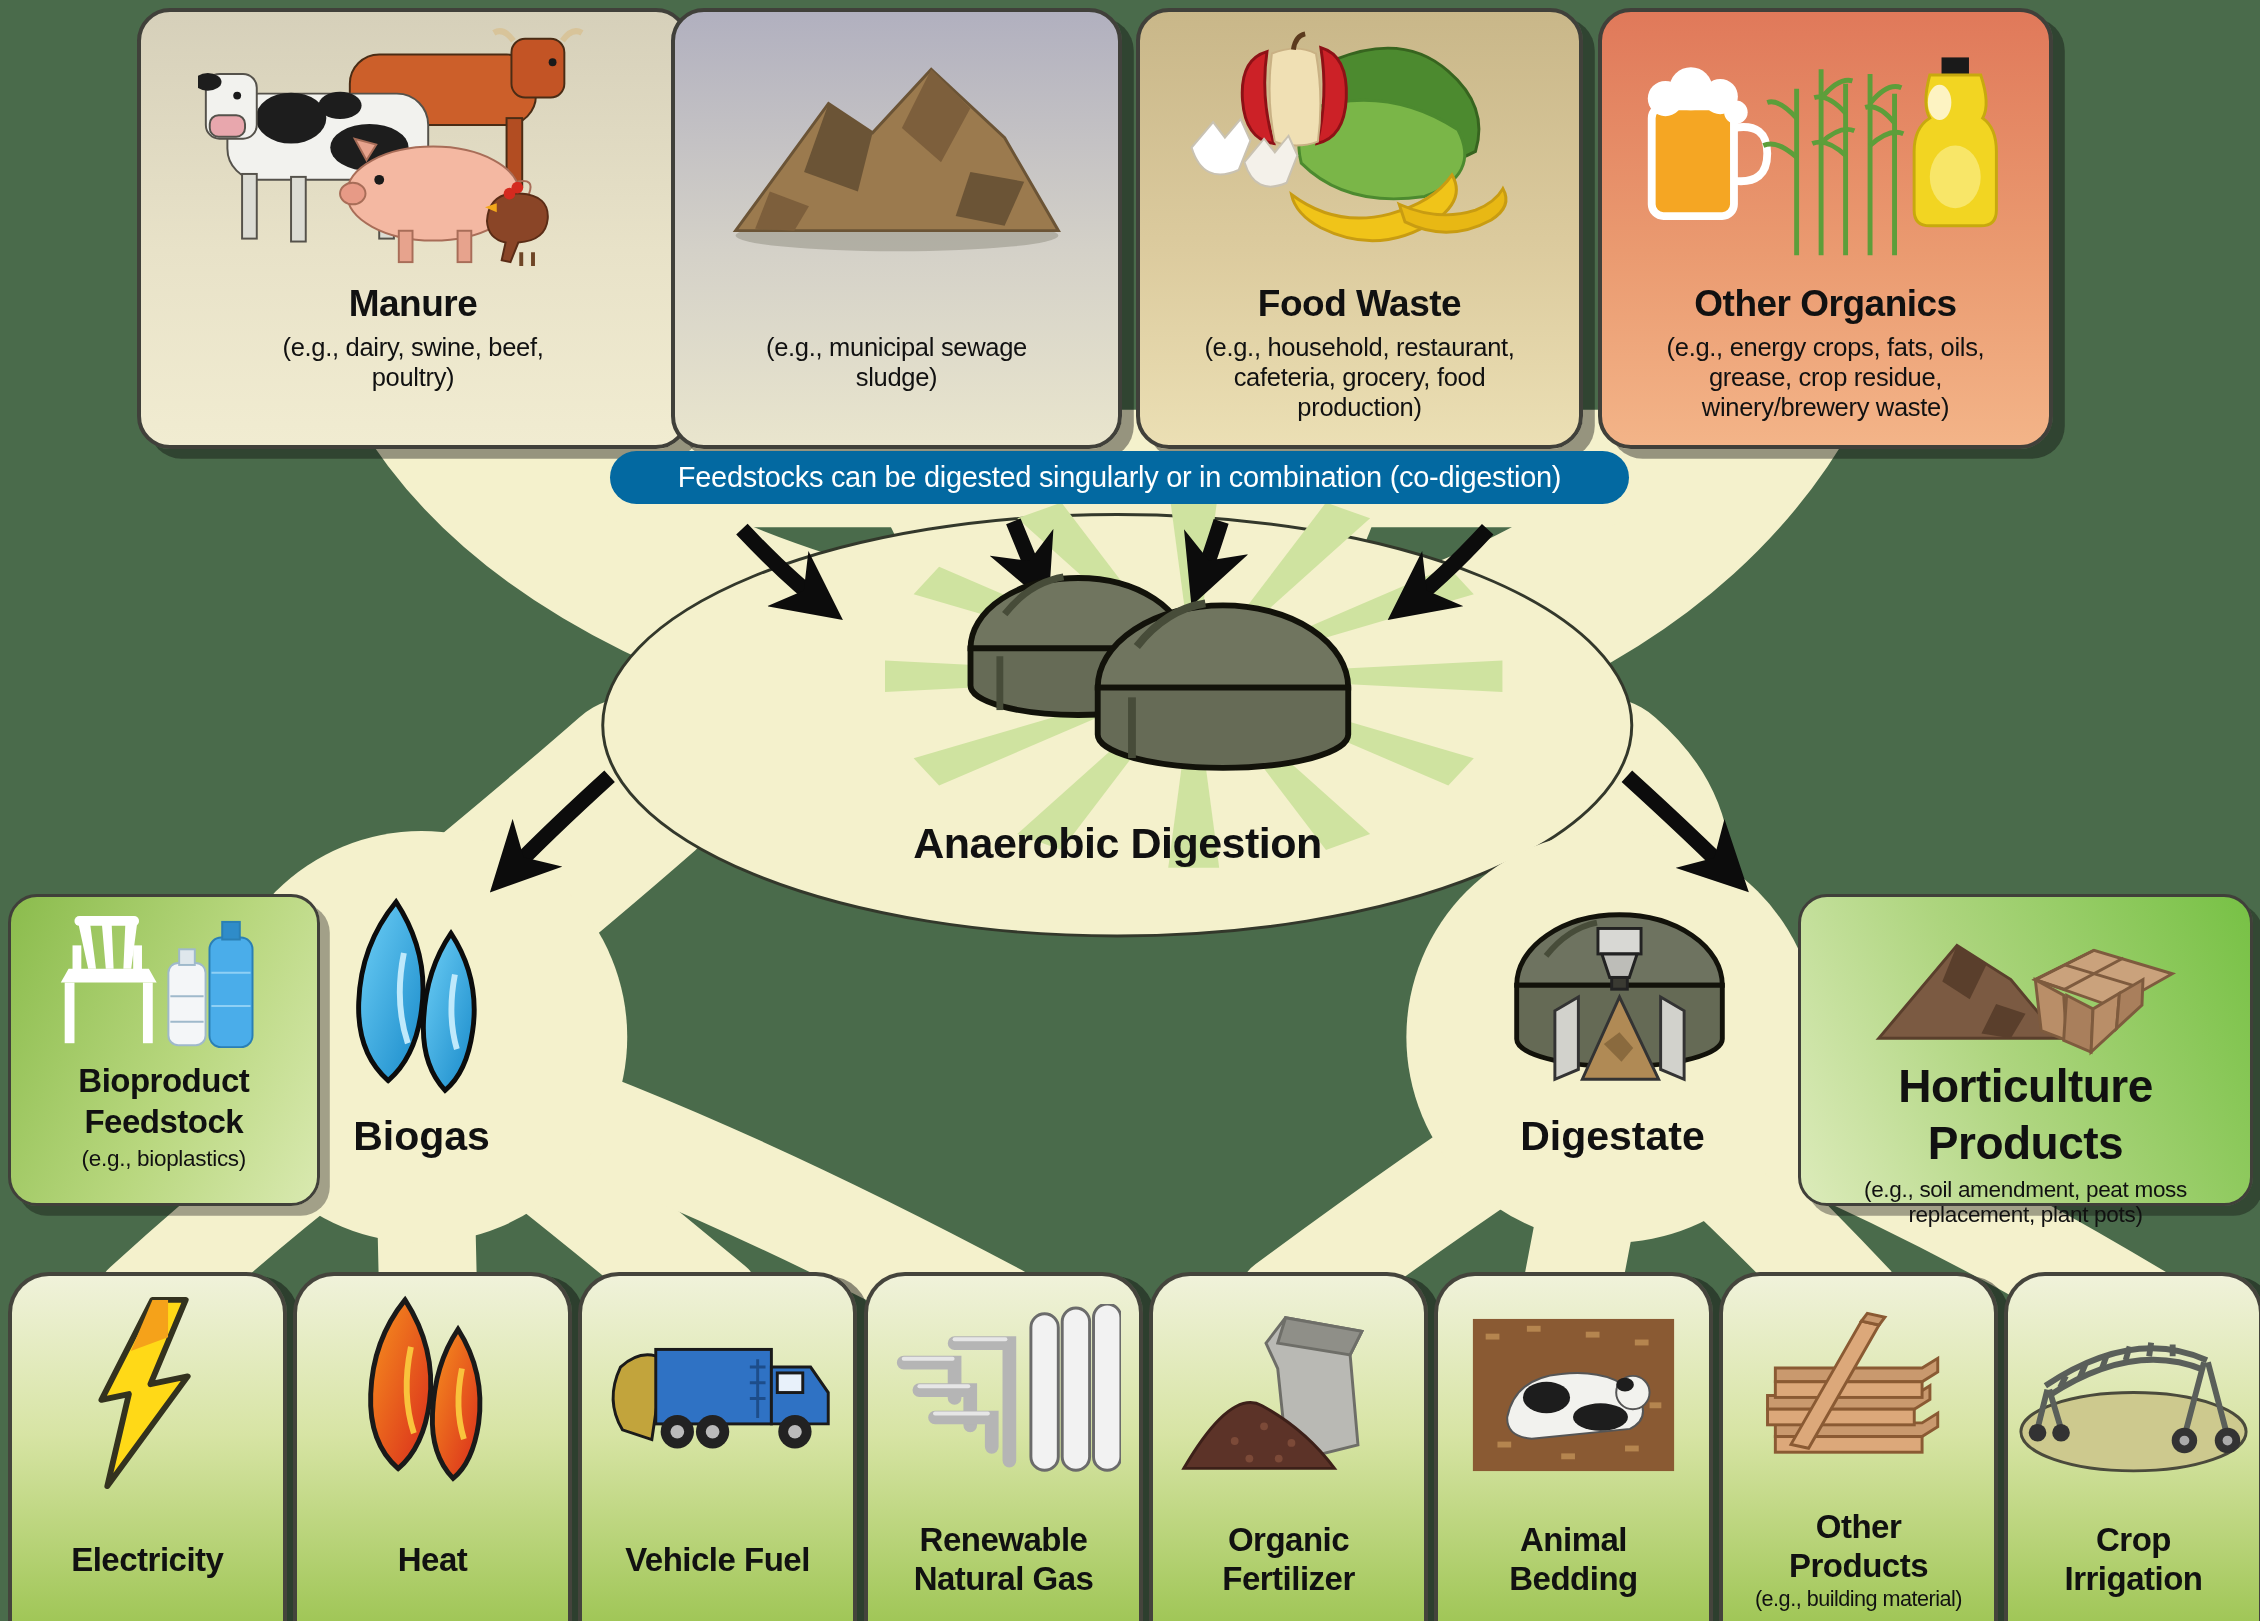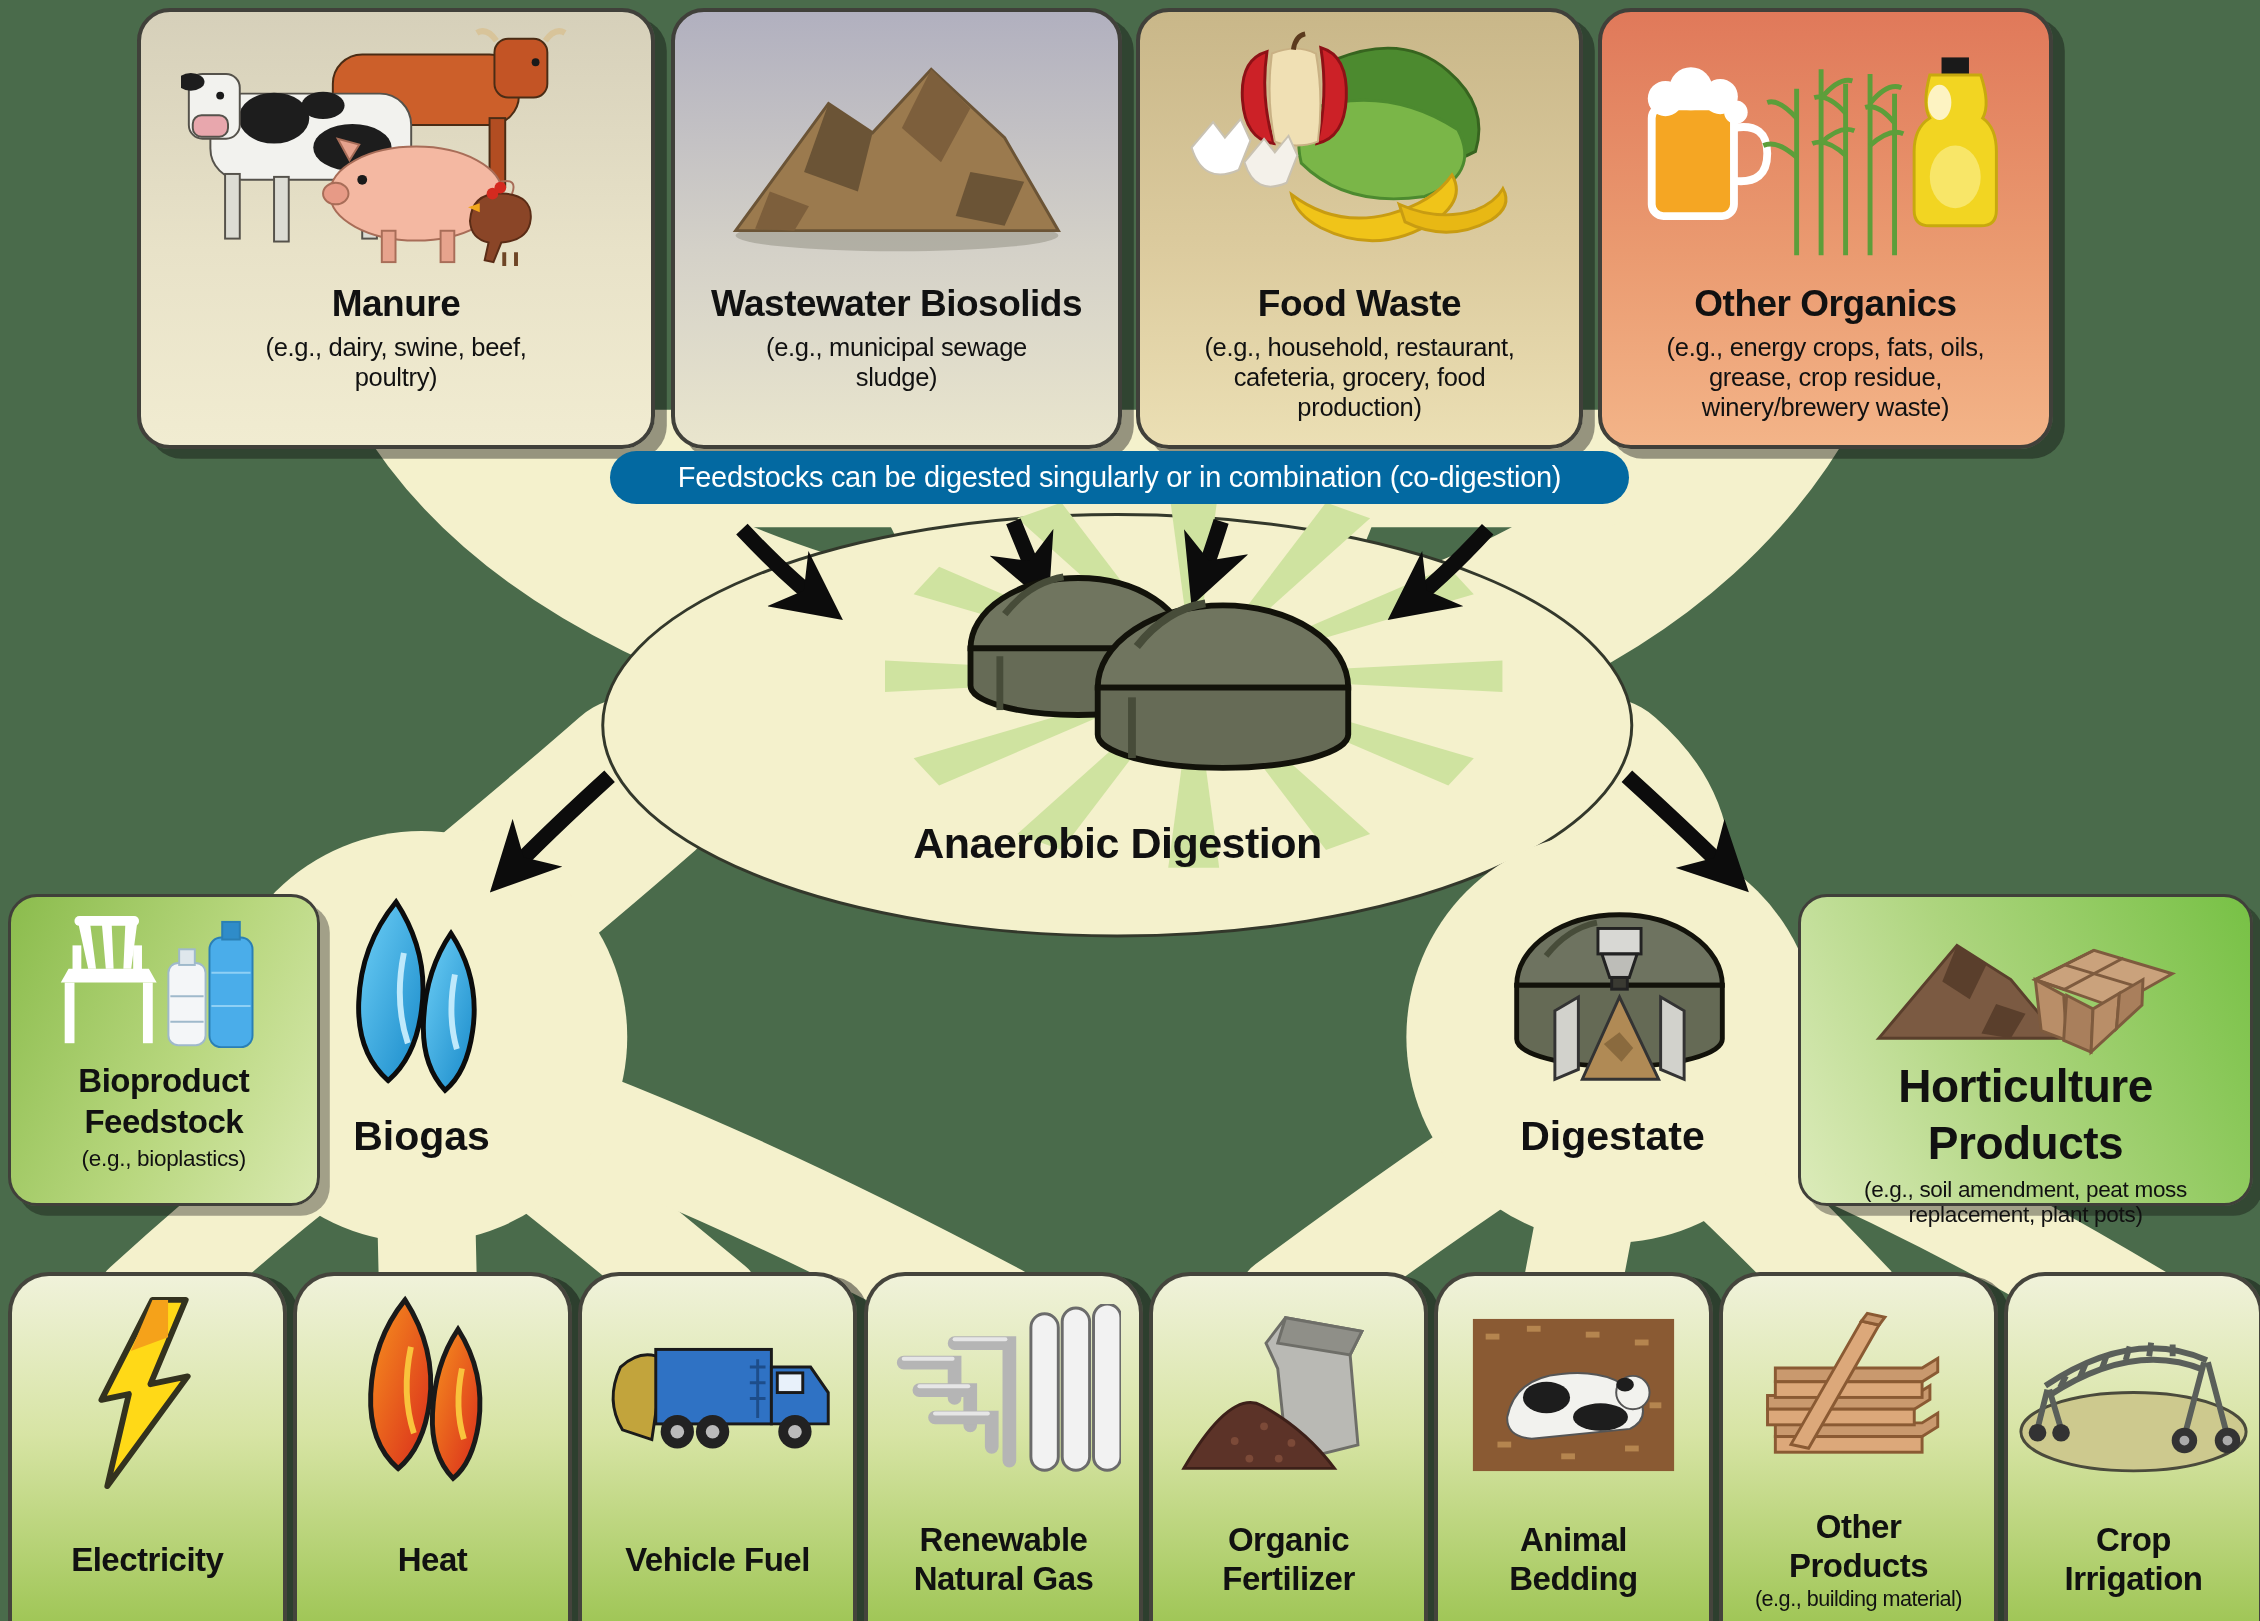--- a/index.html
+++ b/index.html
@@ -116,21 +116,21 @@
     <g stroke="#0c0c0c" stroke-width="16" fill="none" marker-end="url(#ah)">
       <path d="M757,540 Q806,592 846,622"></path>
       <path d="M1034,532 Q1052,576 1063,602"></path>
       <path d="M1246,532 Q1232,576 1222,602"></path>
       <path d="M1518,540 Q1470,592 1430,622"></path>
       <path d="M622,792 Q556,852 512,898"></path>
       <path d="M1660,792 Q1726,852 1772,898"></path>
     </g>
   </svg>
 
-  <div class="fbox" style="left:137px;width:510px;background:linear-gradient(180deg,#d6d0ba,#e8e2c8 55%,#f1ecd1);">
+  <div class="fbox" style="left:137px;width:510px;background:linear-gradient(180deg,#d6d0ba,#e8e2c8 55%,#f1ecd1);padding-left:34px;">
     <div class="icon-area">
       <svg width="431" height="245" viewBox="0 0 440 250">
         <g stroke="#4a2c15" stroke-width="2">
           <rect x="155" y="30" rx="30" width="190" height="72" fill="#cc5f2a"></rect>
           <rect x="320" y="14" rx="14" width="54" height="60" fill="#c35425"></rect>
           <path d="M322,16 q-10,-14 -20,-8 M372,16 q10,-14 20,-8" fill="none" stroke="#d8c49a" stroke-width="6"></path>
           <rect x="170" y="95" width="16" height="70" fill="#b24d22"></rect>
           <rect x="315" y="95" width="16" height="70" fill="#b24d22"></rect>
           <circle cx="362" cy="38" r="4" fill="#1a1a1a" stroke="none"></circle>
         </g>
@@ -174,21 +174,20 @@
     <div class="icon-area">
       <svg width="372" height="225" viewBox="0 0 380 230">
         <ellipse cx="190" cy="205" rx="165" ry="16" fill="#8f8e80" opacity=".5"></ellipse>
         <path d="M25,200 L120,70 L165,100 L225,35 L300,105 L355,200 Z" fill="#9b7a4e" stroke="#6b5436" stroke-width="3"></path>
         <path d="M120,70 L165,100 L150,160 L95,140 Z" fill="#6b5436"></path>
         <path d="M225,35 L265,75 L235,130 L195,95 Z" fill="#7d5f3c"></path>
         <path d="M265,140 L320,150 L300,195 L250,185 Z" fill="#6b5436"></path>
         <path d="M60,160 L100,175 L85,200 L45,198 Z" fill="#7d5f3c"></path>
       </svg>
     </div>
-    <div class="fbox-title">Wastewater Biosolids</div>
     <div class="fbox-sub pre">(e.g., municipal sewage
 sludge)</div>
   </div>
 
   <div class="fbox" style="left:1136px;width:439px;background:linear-gradient(180deg,#c9b789,#dccb9e 55%,#ebdfb4);">
     <div class="icon-area">
       <svg width="372" height="235" viewBox="0 0 380 240">
         <path d="M165,30 q70,-28 115,12 q42,36 28,82 q-65,34 -135,8 q-30,-50 -8,-102 z" fill="#4c8a2f" stroke="#37641f" stroke-width="3"></path>
         <path d="M140,80 q80,-24 150,22 q24,46 -34,68 q-80,12 -126,-34 q-8,-32 10,-56 z" fill="#7ab648" stroke="#4c8a2f" stroke-width="3"></path>
         <path d="M95,22 q-28,8 -25,50 q3,40 32,44 q-14,-46 -7,-94 z" fill="#cc2127" stroke="#8e1116" stroke-width="3"></path>

